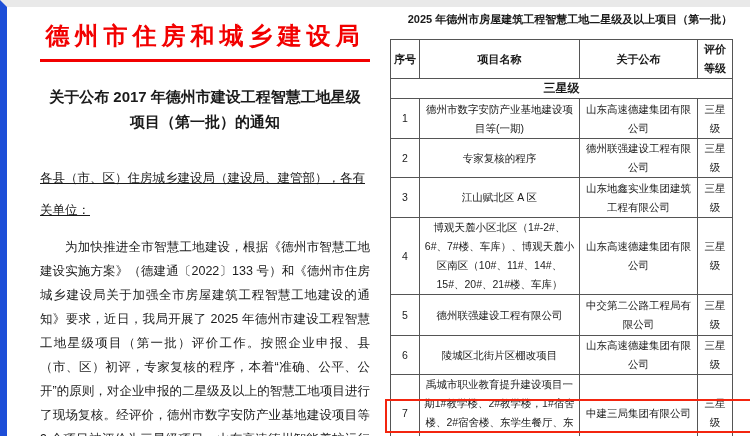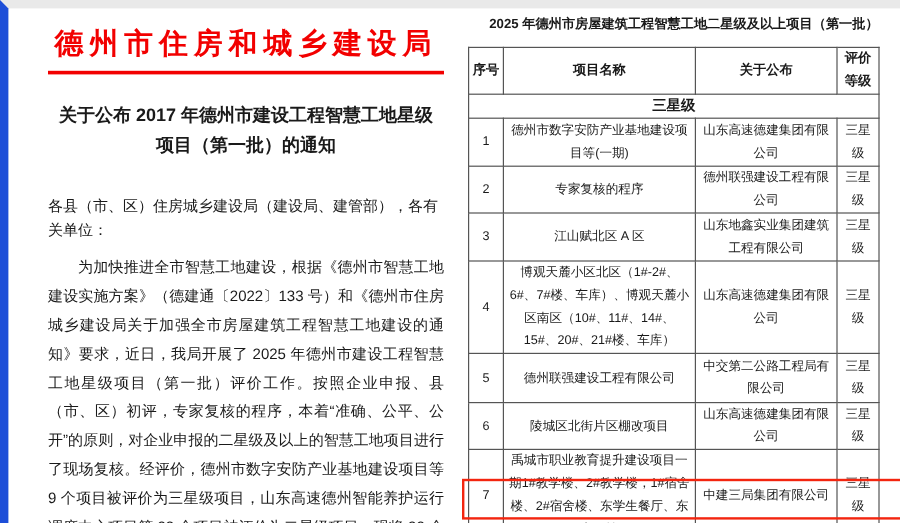--- a/index.html
+++ b/index.html
@@ -38,21 +38,22 @@
     margin-top: 22px;
     font-size: 15px;
     font-weight: bold;
     line-height: 25px;
     text-align: center;
     padding: 0 6px;
   }
   .salutation {
     margin-top: 28px;
     font-size: 12.5px;
-    line-height: 20px;
+    line-height: 32px;
+    text-decoration: underline;
   }
   .body-paragraph {
     margin-top: 9px;
     font-size: 12.5px;
     line-height: 24px;
     text-indent: 2em;
     text-align: justify;
   }
 
   

